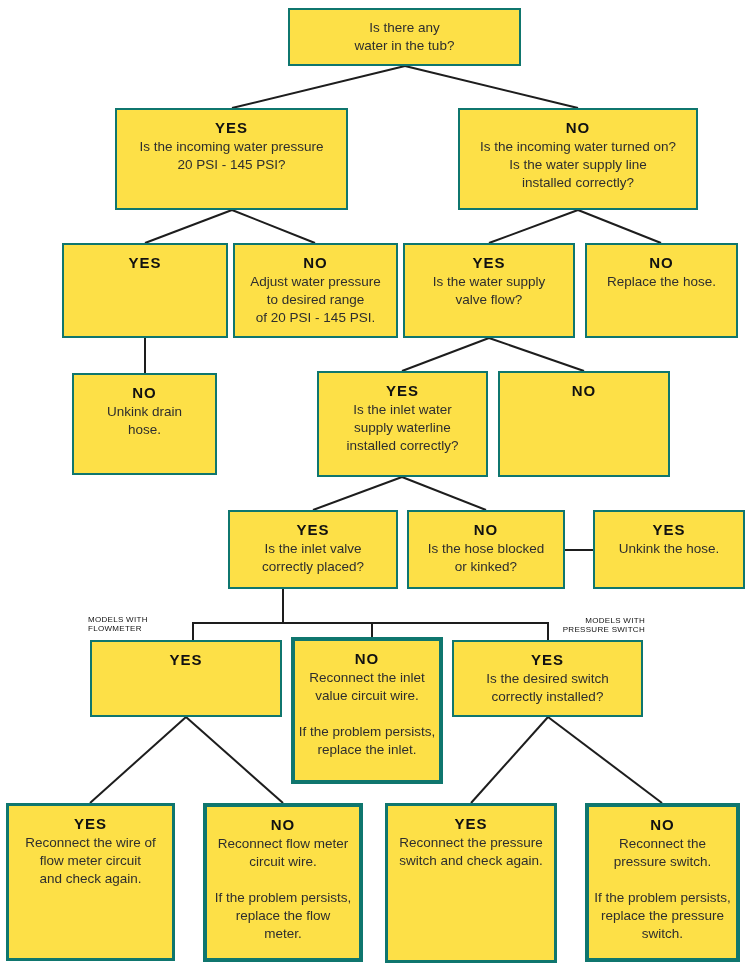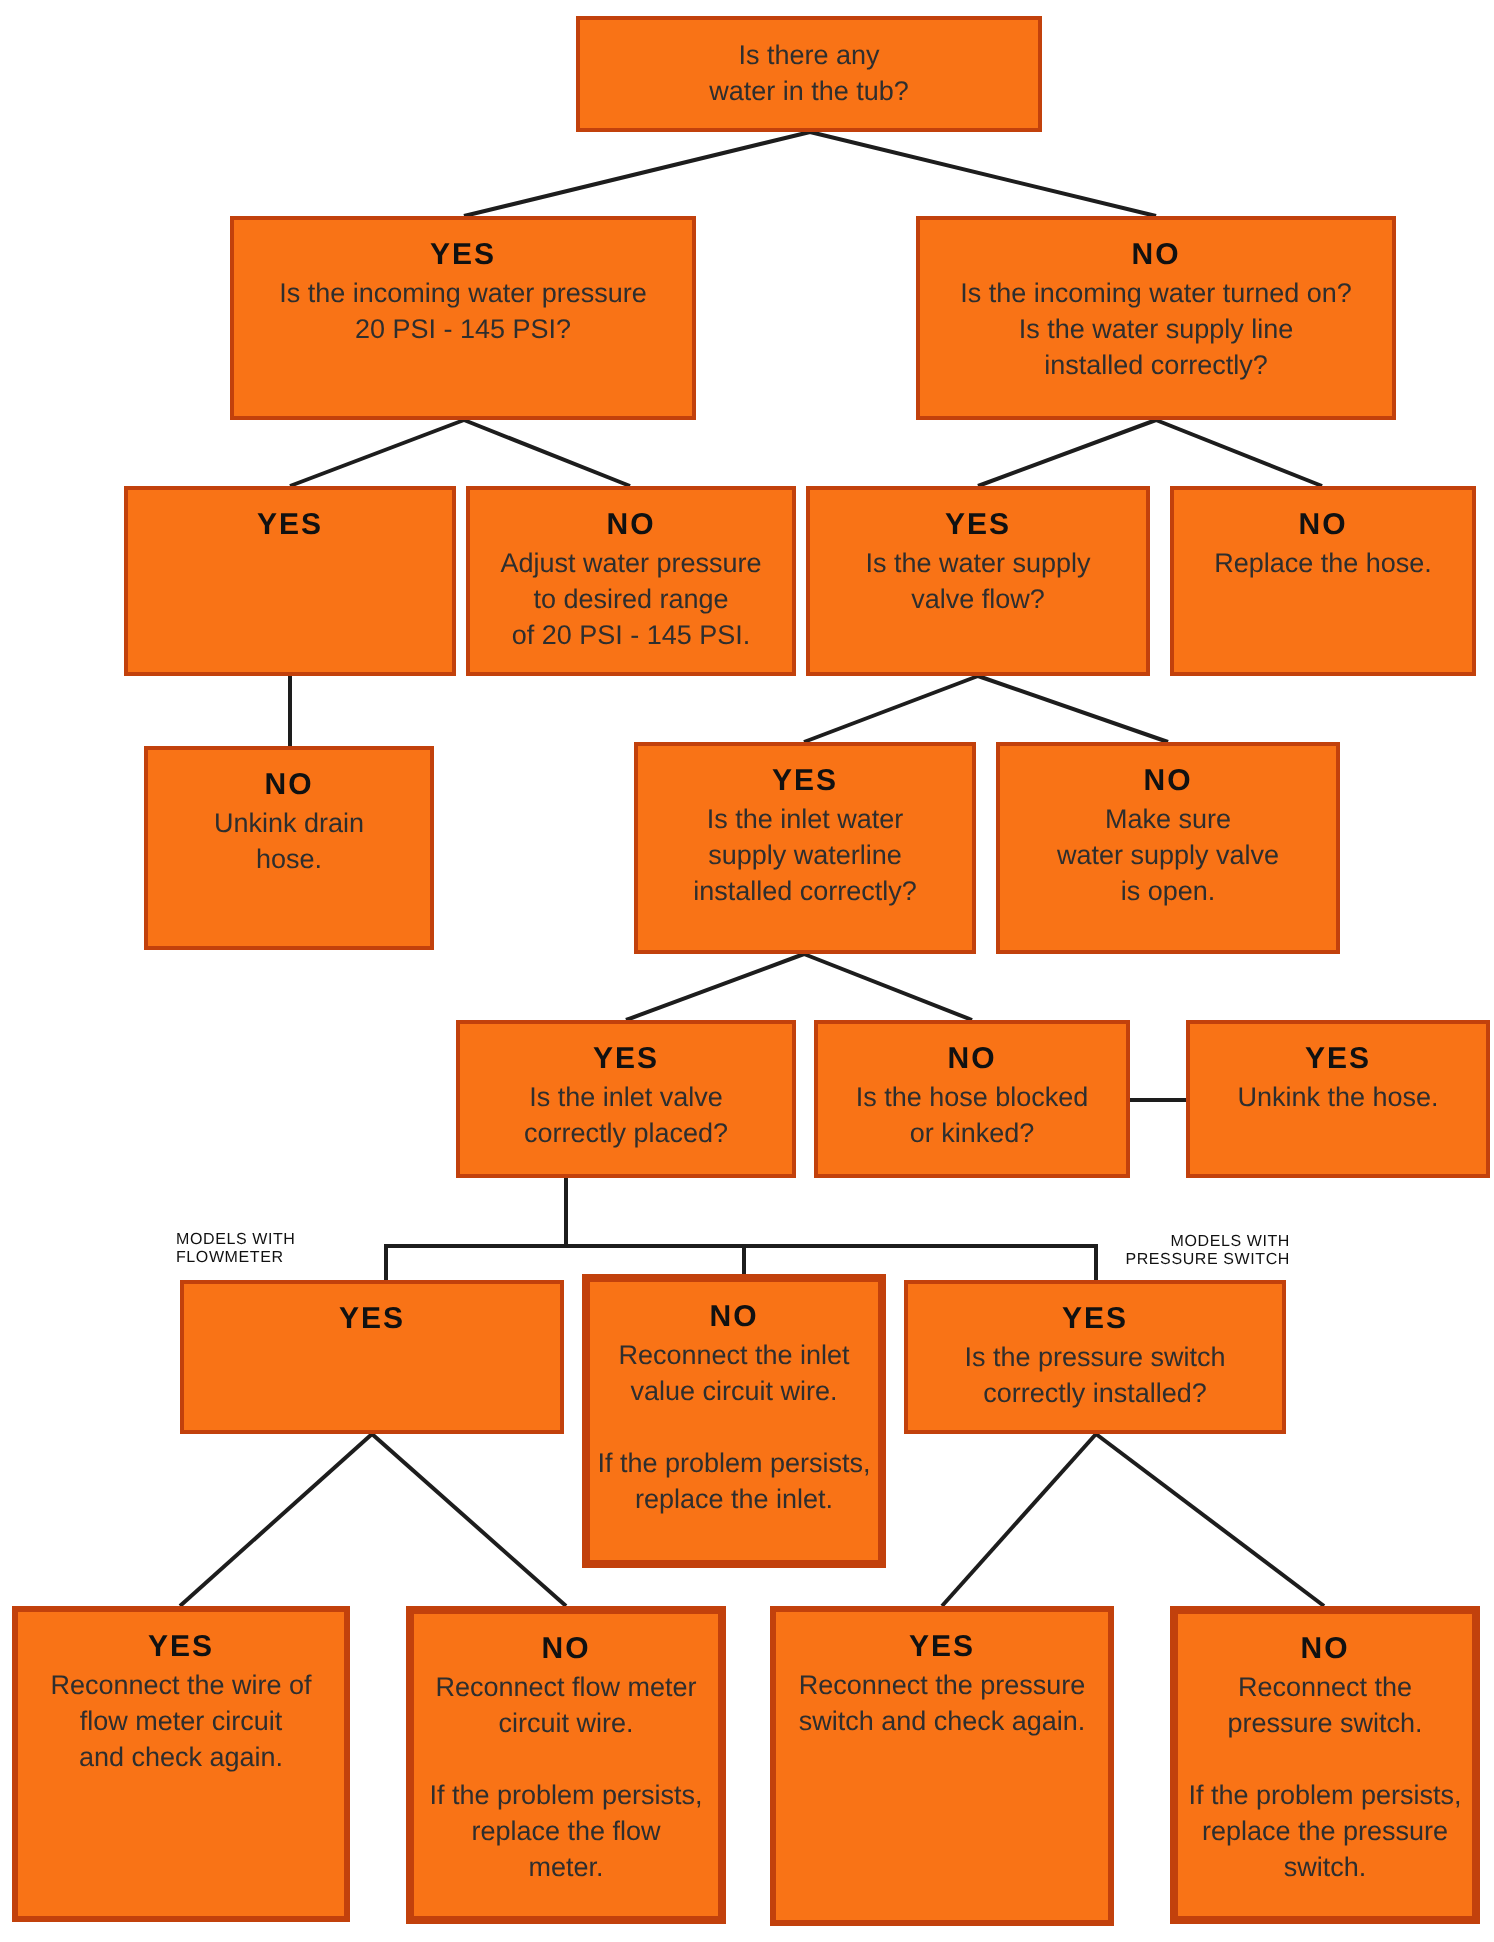--- a/index.html
+++ b/index.html
@@ -2,21 +2,21 @@
 <html><head>
 <meta charset="utf-8">
 <style>
   html,body{margin:0;padding:0;background:#ffffff;}
   .stage{
     position:relative;width:747px;height:971px;background:#ffffff;
     font-family:"Liberation Sans","DejaVu Sans",sans-serif;overflow:hidden;
   }
   svg.wires{position:absolute;left:0;top:0;width:747px;height:971px;}
   .node{
-    position:absolute;box-sizing:border-box;border:2px solid #c2410c;background:#f97316;
+    position:absolute;box-sizing:border-box;border:2px solid #0f766e;background:#fde047;
     display:flex;flex-direction:column;align-items:center;justify-content:flex-start;
     padding-top:8px;text-align:center;
   }
   .node.center{justify-content:center;padding-top:0;}
   .node.thick{border-width:4px;}
   .hdr{font-weight:bold;font-size:15px;letter-spacing:1px;color:#111;line-height:1.3;}
   .bdy{font-size:13.5px;line-height:1.34;color:#2e2e2e;white-space:pre-line;padding:0 3px;}
   .models-label{
     position:absolute;font-size:8px;font-weight:normal;color:#111;
     line-height:1.15;letter-spacing:0.3px;white-space:pre-line;
@@ -127,23 +127,20 @@
 
   <div class="node" id="nd-yes-waterline">
     <div class="hdr">YES</div>
     <div class="bdy">Is the inlet water
 supply waterline
 installed correctly?</div>
   </div>
 
   <div class="node" id="nd-no-valve-open">
     <div class="hdr">NO</div>
-    <div class="bdy">Make sure
-water supply valve
-is open.</div>
   </div>
 
   <div class="node" id="nd-yes-inlet-valve">
     <div class="hdr">YES</div>
     <div class="bdy">Is the inlet valve
 correctly placed?</div>
   </div>
 
   <div class="node" id="nd-no-hose-blocked">
     <div class="hdr">NO</div>
@@ -164,21 +161,21 @@
     <div class="hdr">NO</div>
     <div class="bdy">Reconnect the inlet
 value circuit wire.
 
 If the problem persists,
 replace the inlet.</div>
   </div>
 
   <div class="node" id="nd-yes-pressure-switch">
     <div class="hdr">YES</div>
-    <div class="bdy">Is the pressure switch
+    <div class="bdy">Is the desired switch
 correctly installed?</div>
   </div>
 
   <div class="node" id="nd-yes-flow-wire">
     <div class="hdr">YES</div>
     <div class="bdy">Reconnect the wire of
 flow meter circuit
 and check again.</div>
   </div>
 

